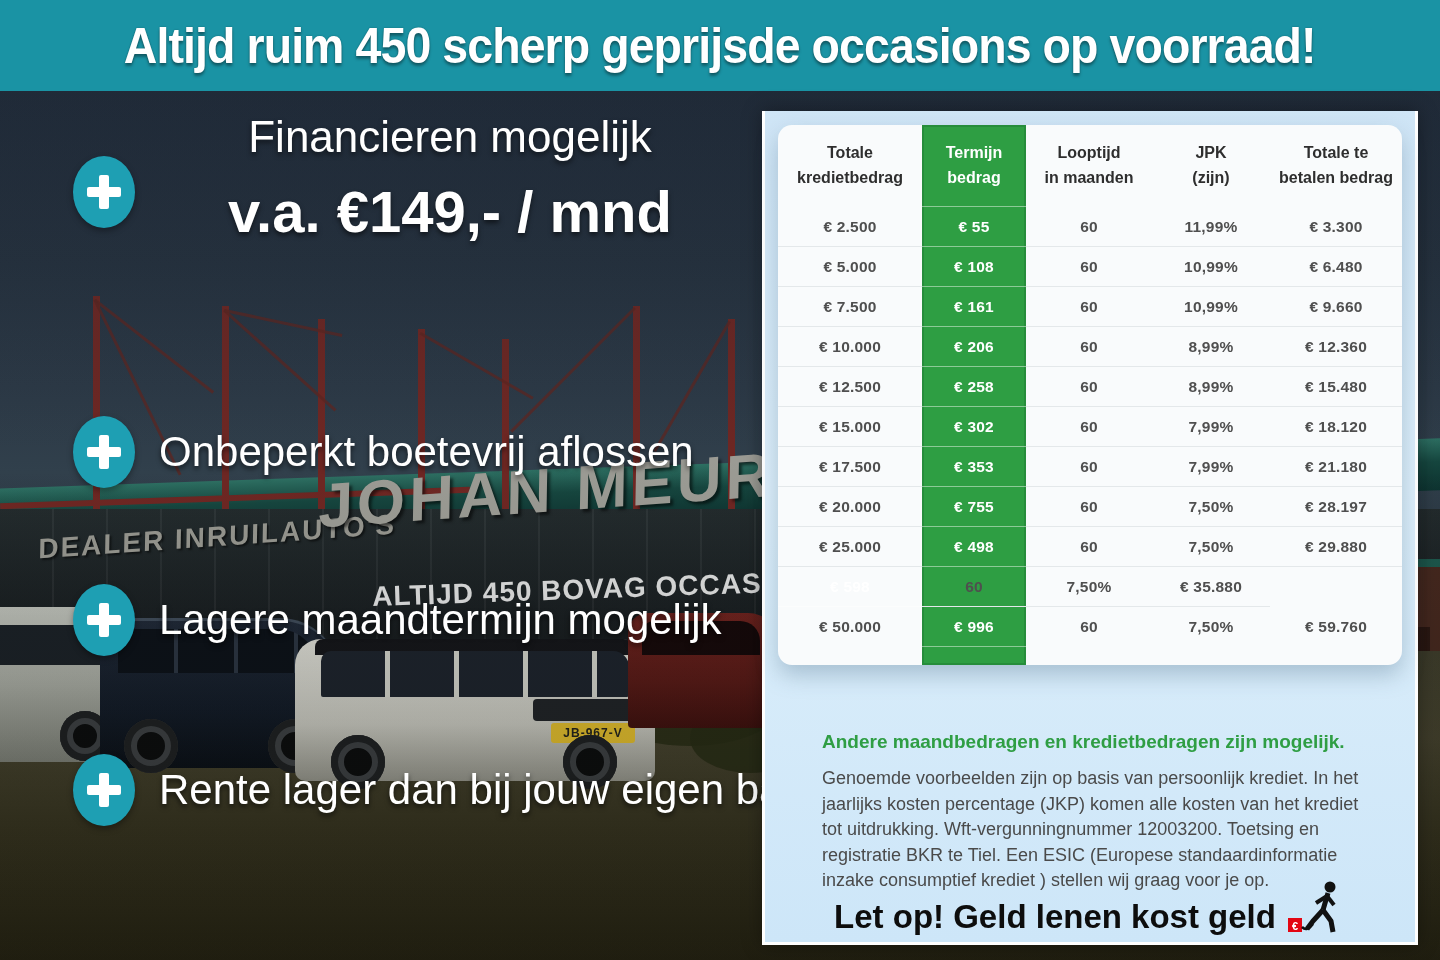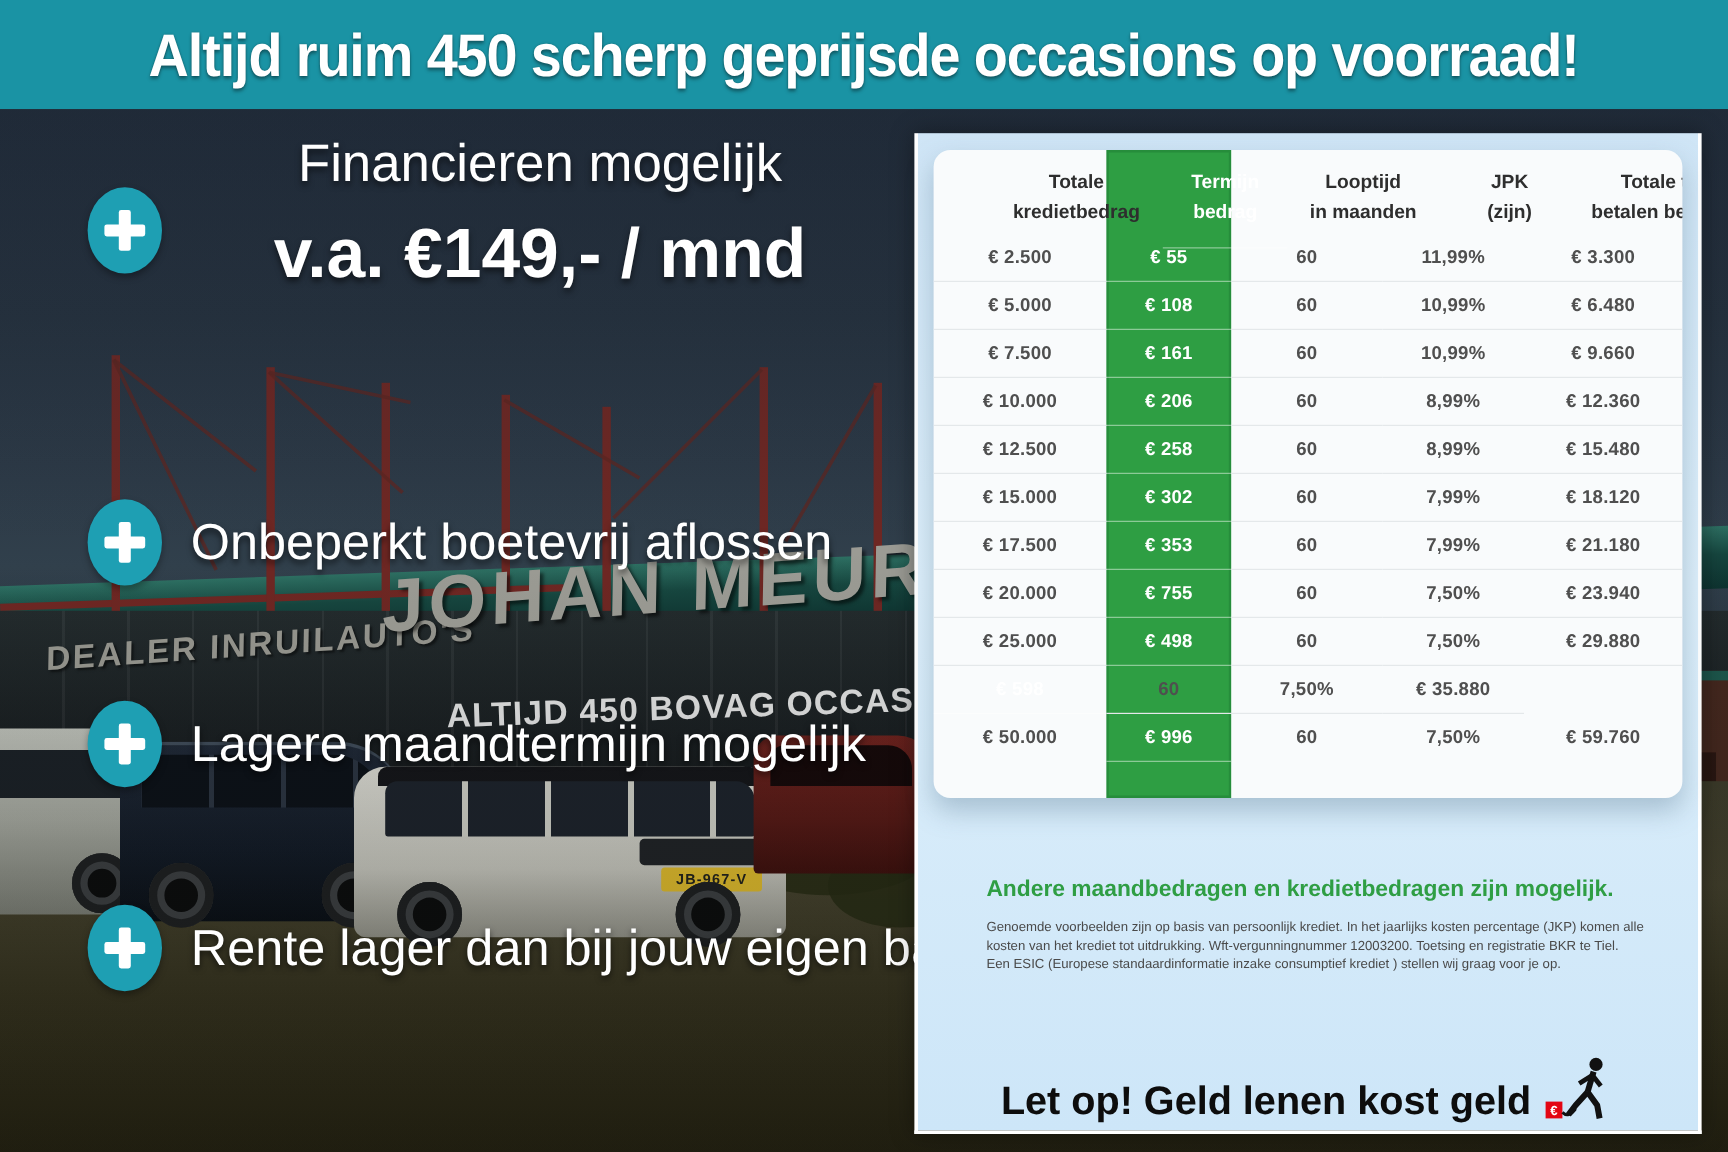--- a/index.html
+++ b/index.html
@@ -98,34 +98,34 @@
 
   
   .panel { position:absolute; left:762px; top:111px; width:656px; height:834px;
            background:linear-gradient(180deg,#cfe5f6 0%,#ddeffb 45%,#cde6f8 100%);
            border:3px solid #fff; border-top:none; box-shadow:0 0 18px rgba(0,0,0,.35); }
   .card { position:absolute; left:13px; top:14px; width:624px; height:540px; background:#f9fbfc;
           border-radius:14px; box-shadow:0 10px 22px rgba(90,120,145,.38); overflow:hidden; }
   .green-col { position:absolute; left:144px; top:0; width:104px; height:100%; background:#2e9e43;
           box-shadow:inset 0 0 0 2px rgba(15,80,30,.22); z-index:0; }
   .t-head { position:absolute; left:0; top:0; width:534px; height:82px; z-index:1;
-          display:grid; grid-template-columns:144px 104px 126px 118px 132px;margin-left:47px; }
+          display:grid; grid-template-columns:144px 104px 126px 118px 132px; }
   .th { display:flex; flex-direction:column; align-items:center; justify-content:center;
         font-size:16px; font-weight:700; color:#2e2e2e; line-height:1.55; }
   .th.on-green { color:#fff; border-bottom:1px solid rgba(255,255,255,.45); }
-  .t-body { position:absolute; left:0; top:70px; width:624px; z-index:1; }
+  .t-body { position:absolute; left:0; top:82px; width:624px; z-index:1; }
   .t-row { display:grid; grid-template-columns:144px 104px 126px 118px 132px; height:40px; }
   .cell { display:flex; align-items:center; justify-content:center; font-size:15.5px; font-weight:700;
           color:#4f4f4f; letter-spacing:.2px; border-bottom:1px solid #e4e8ea; }
   .cell.green { color:#fff; border-bottom:1px solid rgba(255,255,255,.45); }
   .t-row:last-child .cell:not(.green) { border-bottom:none; }
 
   .disc { position:absolute; left:57px; top:620px; width:548px; }
   .disc-h { font-size:19px; font-weight:700; color:#2f9e44; }
-  .disc-b { margin-top:13px; font-size:11px; color:#4a4a4a; line-height:1.42; }
+  .disc-b { margin-top:13px; font-size:18px; color:#4a4a4a; line-height:1.42; }
   .warning { position:absolute; left:0; right:0; bottom:6px; display:flex; align-items:flex-end;
              justify-content:center; gap:10px; }
   .warning .wtext { font-size:33px; font-weight:700; color:#0d0d0d; white-space:nowrap; }
   .warning svg { display:block; }
 </style>
 </head>
 <body>
 
 <div class="stage">
 
@@ -277,21 +277,21 @@
     <div class="cell green">€ 353</div>
     <div class="cell">60</div>
     <div class="cell">7,99%</div>
     <div class="cell">€ 21.180</div>
   </div>
           <div class="t-row">
     <div class="cell">€ 20.000</div>
     <div class="cell green">€ 755</div>
     <div class="cell">60</div>
     <div class="cell">7,50%</div>
-    <div class="cell">€ 23.940</div>
+    <div class="cell">€ 28.197</div>
   </div>
           <div class="t-row">
     <div class="cell">€ 25.000</div>
     <div class="cell green">€ 498</div>
     <div class="cell">60</div>
     <div class="cell">7,50%</div>
     <div class="cell">€ 29.880</div>
   </div>
           <div class="t-row">
     <div class="cell green">€ 598</div>

